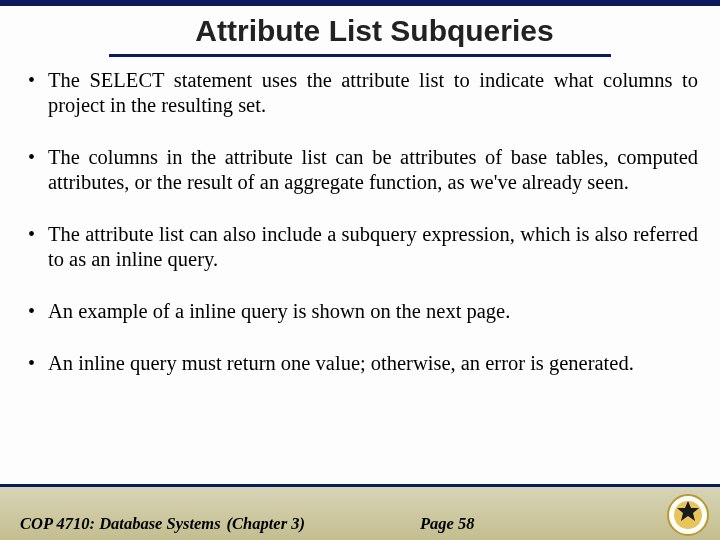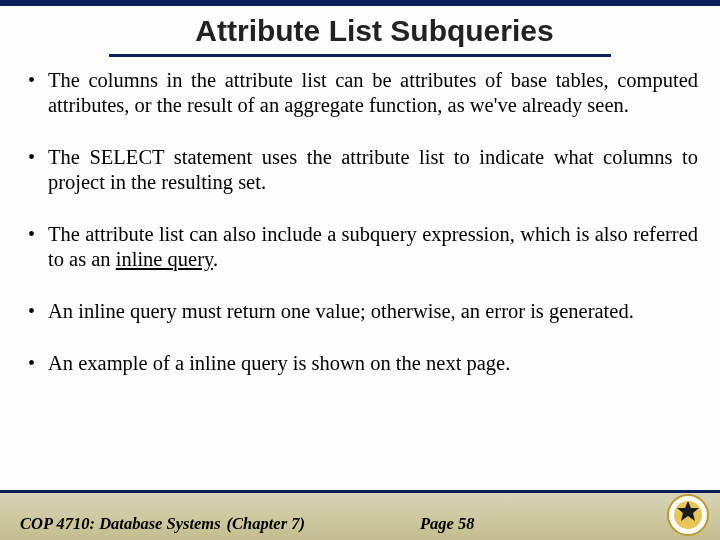--- a/index.html
+++ b/index.html
@@ -34,23 +34,23 @@
     line-height: 1.22;
     color: #000;
     margin-bottom: 27px;
     text-align: justify;
   }
   ul.bullets > li::before {
     content: "•";
     position: absolute; left: 6px; top: 0;
     font-size: 20px; color: #000;
   }
-  .inline-term { text-decoration: underline; }
+  .inline-term { }
   .footer-bar {
-    position: absolute; left: 0; right: 0; bottom: 0; height: 50px;
+    position: absolute; left: 0; right: 0; bottom: 0; height: 56px;
     background: linear-gradient(to bottom, #d7d4b8 0%, #ccc79d 60%, #c3bd90 100%);
     border-top: 3px solid #0b1e5b;
   }
   .footer-inner {
     position: absolute; bottom: 6px; left: 20px; right: 76px;
     display: flex; align-items: baseline;
     font-family: "Times New Roman", serif;
     font-weight: bold; font-style: italic;
     font-size: 16.5px; color: #000;
   }
@@ -66,32 +66,32 @@
 </head>
 <body>
 
 <div class="top-rule"></div>
 
 <h1 class="title">Attribute List Subqueries</h1>
 <div class="title-underline"></div>
 
 <div class="body">
   <ul class="bullets">
+    <li>The SELECT statement uses the attribute list to indicate what columns to project in the resulting set.</li>
     <li>The columns in the attribute list can be attributes of base tables, computed attributes, or the result of an aggregate function, as we've already seen.</li>
-    <li>The SELECT statement uses the attribute list to indicate what columns to project in the resulting set.</li>
     <li><span>The attribute list can also include a subquery expression, which is also referred to as an </span><span class="inline-term">inline query</span><span>.</span></li>
+    <li>An example of a inline query is shown on the next page.</li>
     <li>An inline query must return one value; otherwise, an error is generated.</li>
-    <li>An example of a inline query is shown on the next page.</li>
   </ul>
 </div>
 
 <div class="footer-bar">
   <div class="footer-inner">
     <span class="footer-course">COP 4710: Database Systems</span>
-    <span class="footer-chapter">(Chapter 7)</span>
+    <span class="footer-chapter">(Chapter 3)</span>
     <span class="footer-page">Page 58</span>
     <span class="footer-author">Dr. Mark</span>
   </div>
   <svg class="logo" viewBox="0 0 44 44">
     <circle cx="22" cy="22" r="20" fill="#fff" stroke="#b89a2e" stroke-width="2"></circle>
     <circle cx="22" cy="22" r="14" fill="#e8c558"></circle>
     <path d="M22 8 L25 15 L33 15 L27 20 L29 28 L22 23 L15 28 L17 20 L11 15 L19 15 Z" fill="#1b1b1b"></path>
   </svg>
 </div>
 

